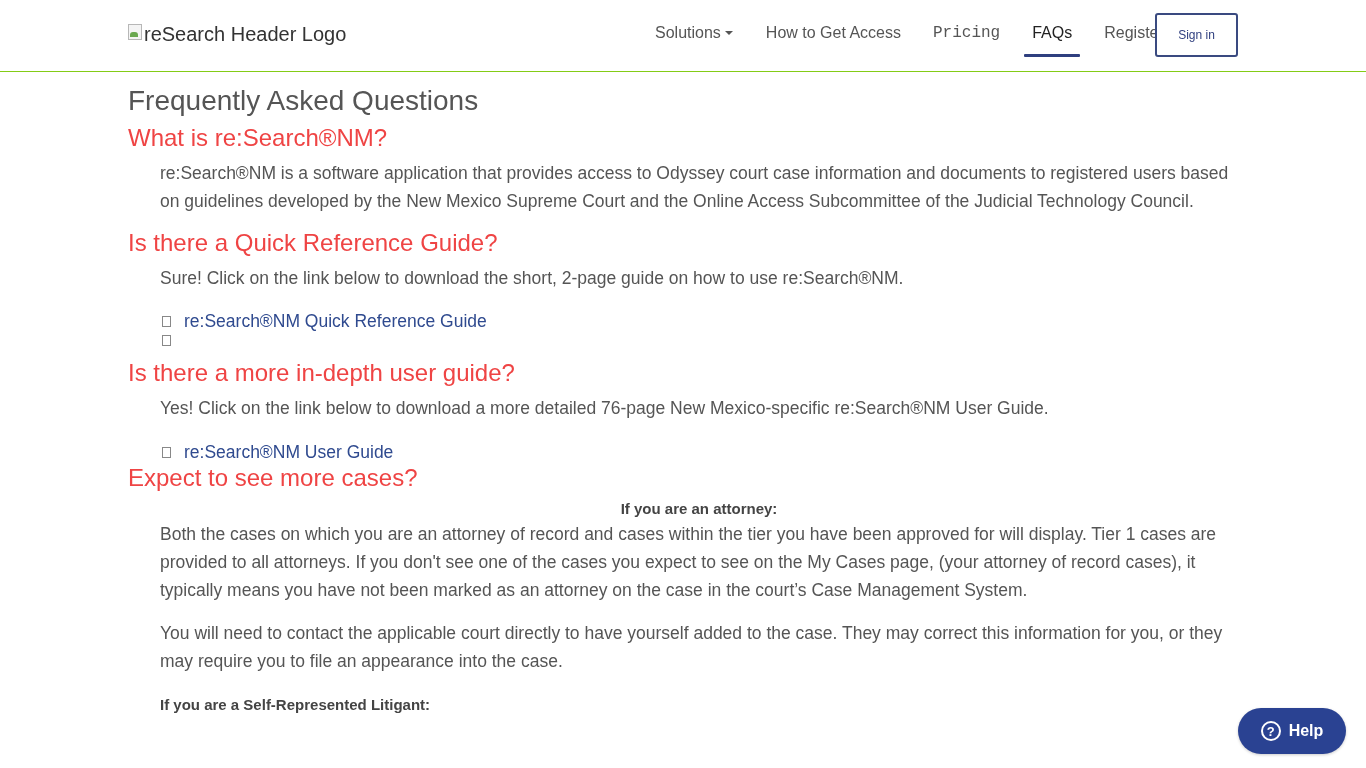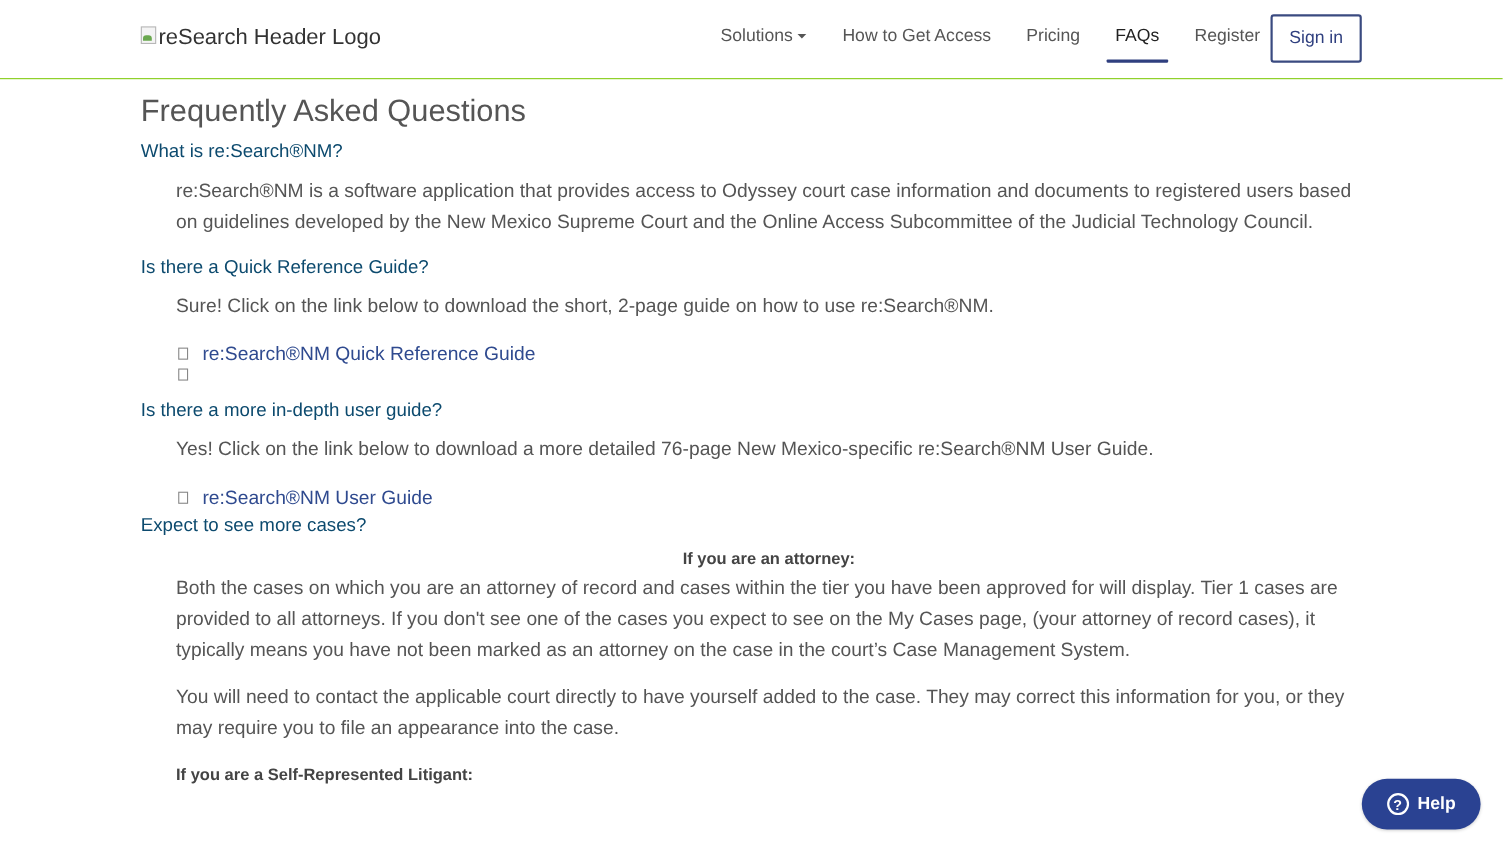--- a/index.html
+++ b/index.html
@@ -65,21 +65,21 @@
       color: #555;
       position: relative;
       height: 72px;
       display: flex;
       align-items: center;
       padding-bottom: 6px;
       cursor: pointer;
     }
     .nav-item.solutions { margin-left: 15px; }
     .nav-item.how { margin-left: 33px; }
-    .nav-item.pricing { margin-left: 32px; }
+    .nav-item.pricing { margin-left: 32px; font-family: Liberation Mono, monospace; }
     .nav-item.faqs { margin-left: 32px; color: #222; }
     .nav-item.register { margin-left: 32px; }
     .caret {
       display: inline-block;
       width: 0; height: 0;
       border-left: 4px solid transparent;
       border-right: 4px solid transparent;
       border-top: 4px solid #555;
       margin-left: 4px;
       position: relative;
@@ -95,21 +95,21 @@
     }
     .signin {
       position: absolute;
       left: 1155px;
       top: 13px;
       width: 83px;
       height: 44px;
       border: 2px solid #3a4a80;
       border-radius: 3px;
       color: #2f3f7f;
-      font-size: 16px;
+      font-size: 12px;
       display: flex;
       align-items: center;
       justify-content: center;
       background: #fff;
       cursor: pointer;
     }
     .content {
       position: absolute;
       left: 128px;
       top: 72px;
@@ -117,22 +117,22 @@
     }
     h1.page-title {
       font-weight: normal;
       font-size: 28px;
       color: #555;
       margin-top: 13px;
       line-height: 32px;
     }
     h2.q {
       font-weight: normal;
-      font-size: 17px;
-      color: #0c4a6e;
+      font-size: 24px;
+      color: #ef4444;
       line-height: 24px;
     }
     .answer {
       padding-left: 32px;
       font-size: 17.5px;
       line-height: 28px;
       color: #555;
     }
     .link-list {
       list-style: none;

